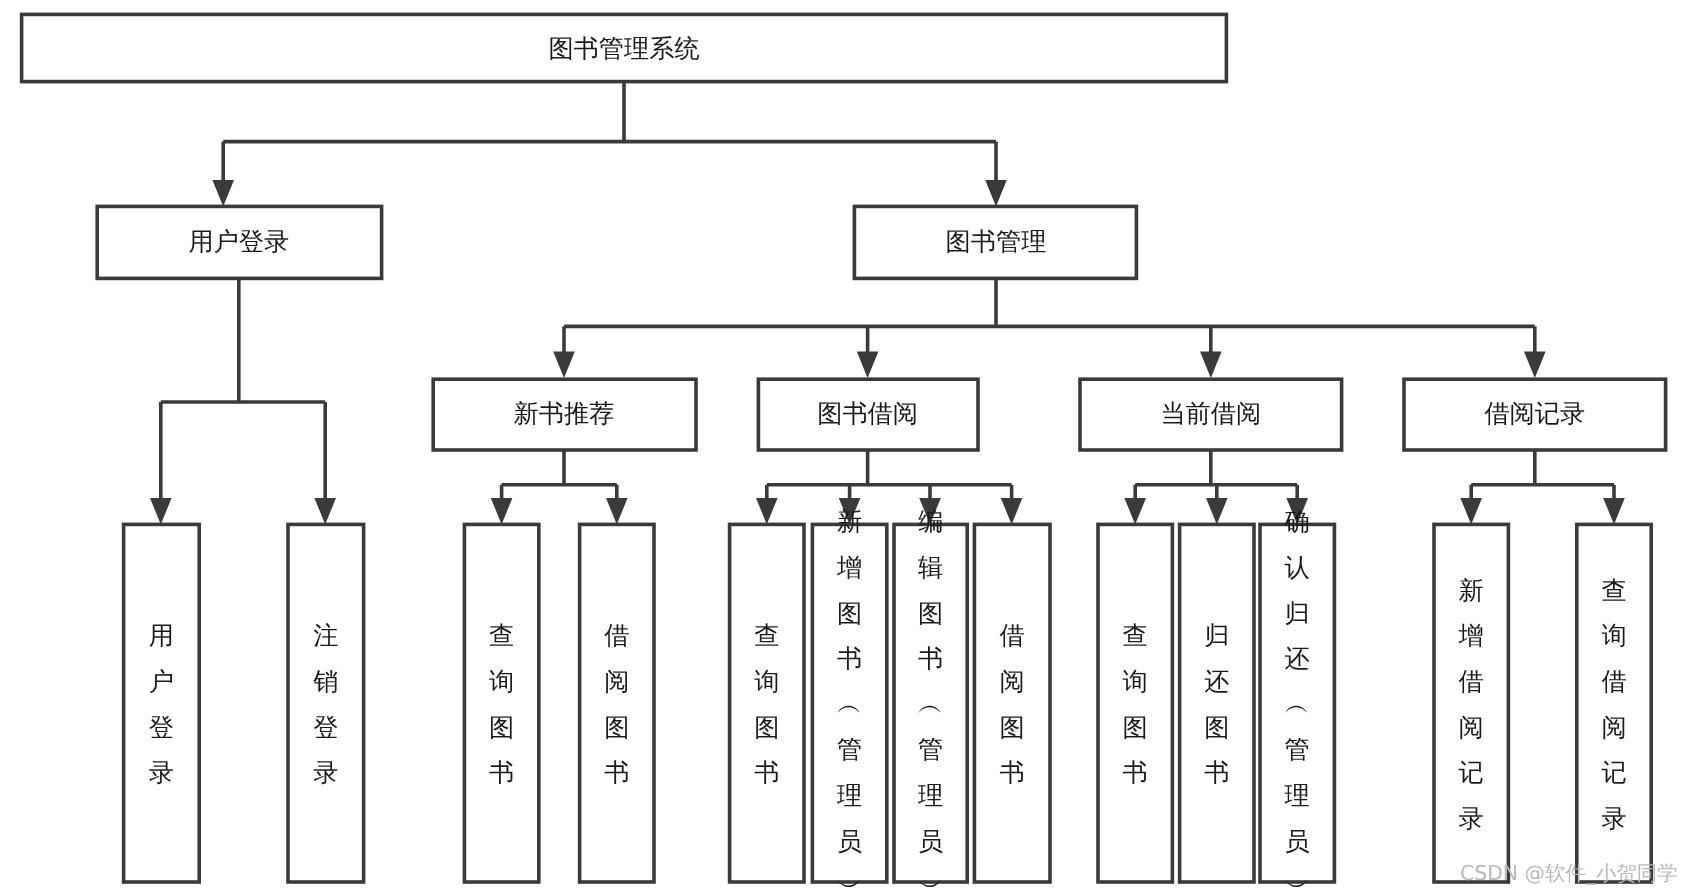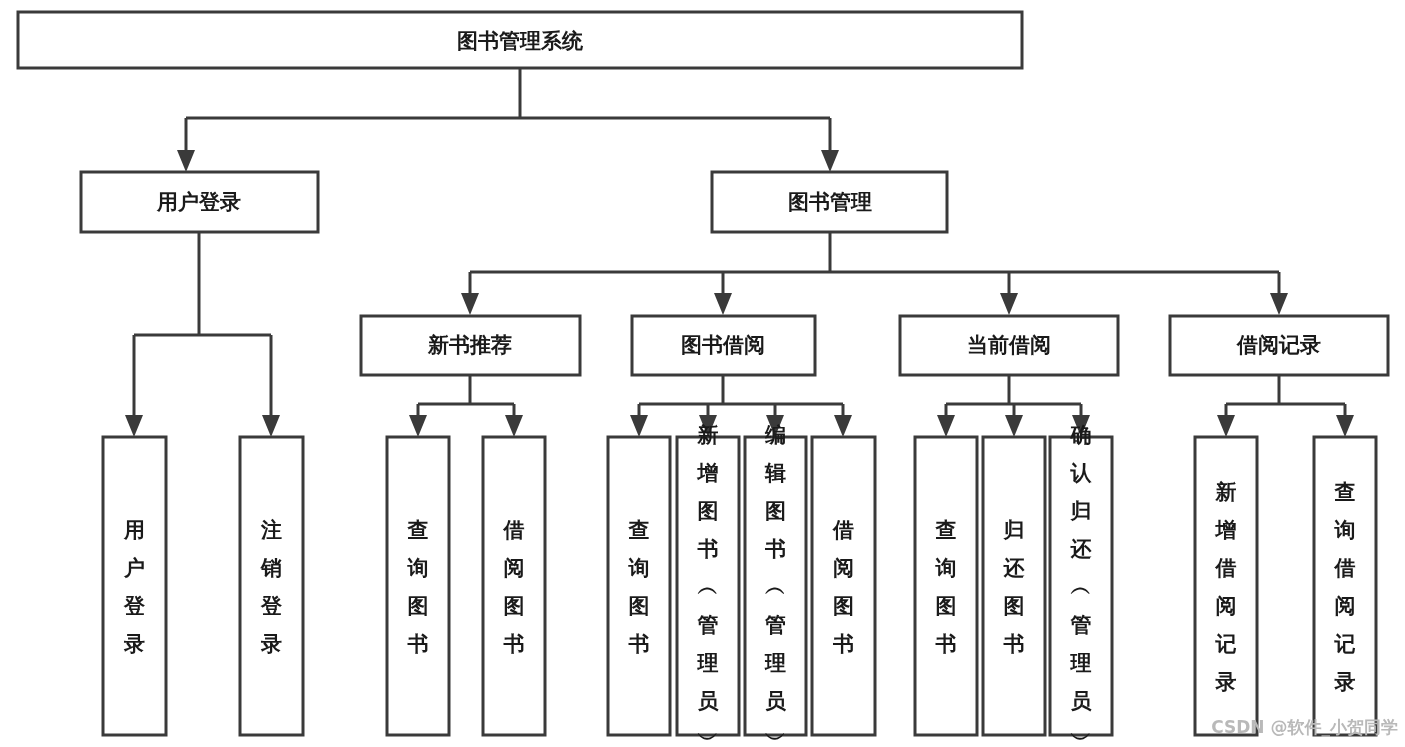--- a/index.html
+++ b/index.html
@@ -14,21 +14,20 @@
     font-family: "DejaVu Sans", "Liberation Sans", sans-serif;
     overflow: hidden;
     position: relative;
   }
   #diagram-root {
     position: absolute;
     left: 0;
     top: 0;
     width: 1235px;
     height: 747px;
-    font-weight: bold;
   }
   svg.flow {
     display: block;
     width: 1405px;
     height: 747px;
   }
   .node-rect {
     fill: #ffffff;
     stroke: #3a3a3a;
     stroke-width: 3;

